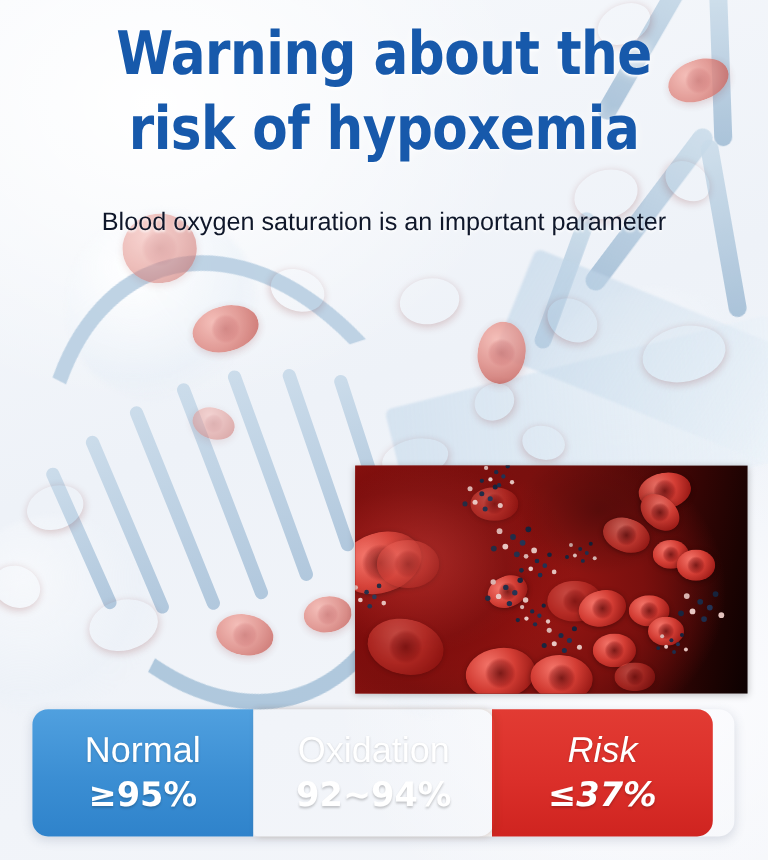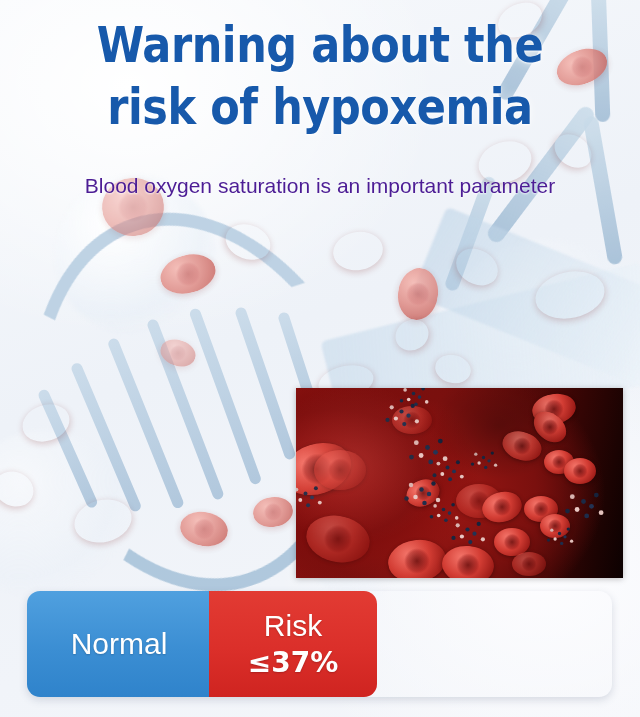--- a/index.html
+++ b/index.html
@@ -119,21 +119,21 @@
   }
   .headline .l2 { display: block; }
 
   
   .subtitle {
     position: absolute;
     top: 172px;
     left: 30px;
     width: 580px;
     text-align: center;
-    color: #4c1d95;
+    color: #0f172a;
     font-family: "Liberation Sans", sans-serif;
     font-size: 21px;
     line-height: 28px;
     text-shadow: 0 1px 2px rgba(255,255,255,.85);
   }
 
   
   .photo {
     position: absolute;
     left: 296px;
@@ -216,24 +216,25 @@
     border-radius: 13px 0 0 13px;
   }
   .seg.oxidation {
     width: 201px;
     background: linear-gradient(180deg, #fba martin 0%, #f59a42 0%, #f79440 50%, #f4852e 100%);
     border-radius: 4px 13px 13px 4px;
     z-index: 2;
     box-shadow: 2px 0 5px rgba(120,60,10,.18);
   }
   .seg.risk {
-    width: 168px;
+    width: 184px;
     background: linear-gradient(180deg, #e23b33 0%, #db2f2a 55%, #cf2420 100%);
     border-radius: 0 13px 13px 0;
     margin-left: -2px;
+    font-style: italic;
   }
 </style>
 </head>
 <body>
 
 <div class="poster">
 
   <div class="bg">
 
     <div class="blob" style="left:55px; top:175px; width:160px; height:160px;"></div>
@@ -332,22 +333,27 @@
     <div class="mol" style="left:262px; top:144px; transform:scale(1.1);"></div>
     <div class="mol" style="left:116px; top:4px;   transform:scale(1.2);"></div>
 
     <div class="haze"></div>
   </div>
 
   <div class="banner">
 
     <div class="seg normal">
       <div class="name">Normal</div>
-    </div>
-
+      <div class="val">≥95%</div>
+    </div>
+
+    <div class="seg oxidation">
+      <div class="name">Oxidation</div>
+      <div class="val">92~94%</div>
+    </div>
 
     <div class="seg risk">
       <div class="name">Risk</div>
       <div class="val">≤37%</div>
     </div>
 
   </div>
 
 </div>
 

